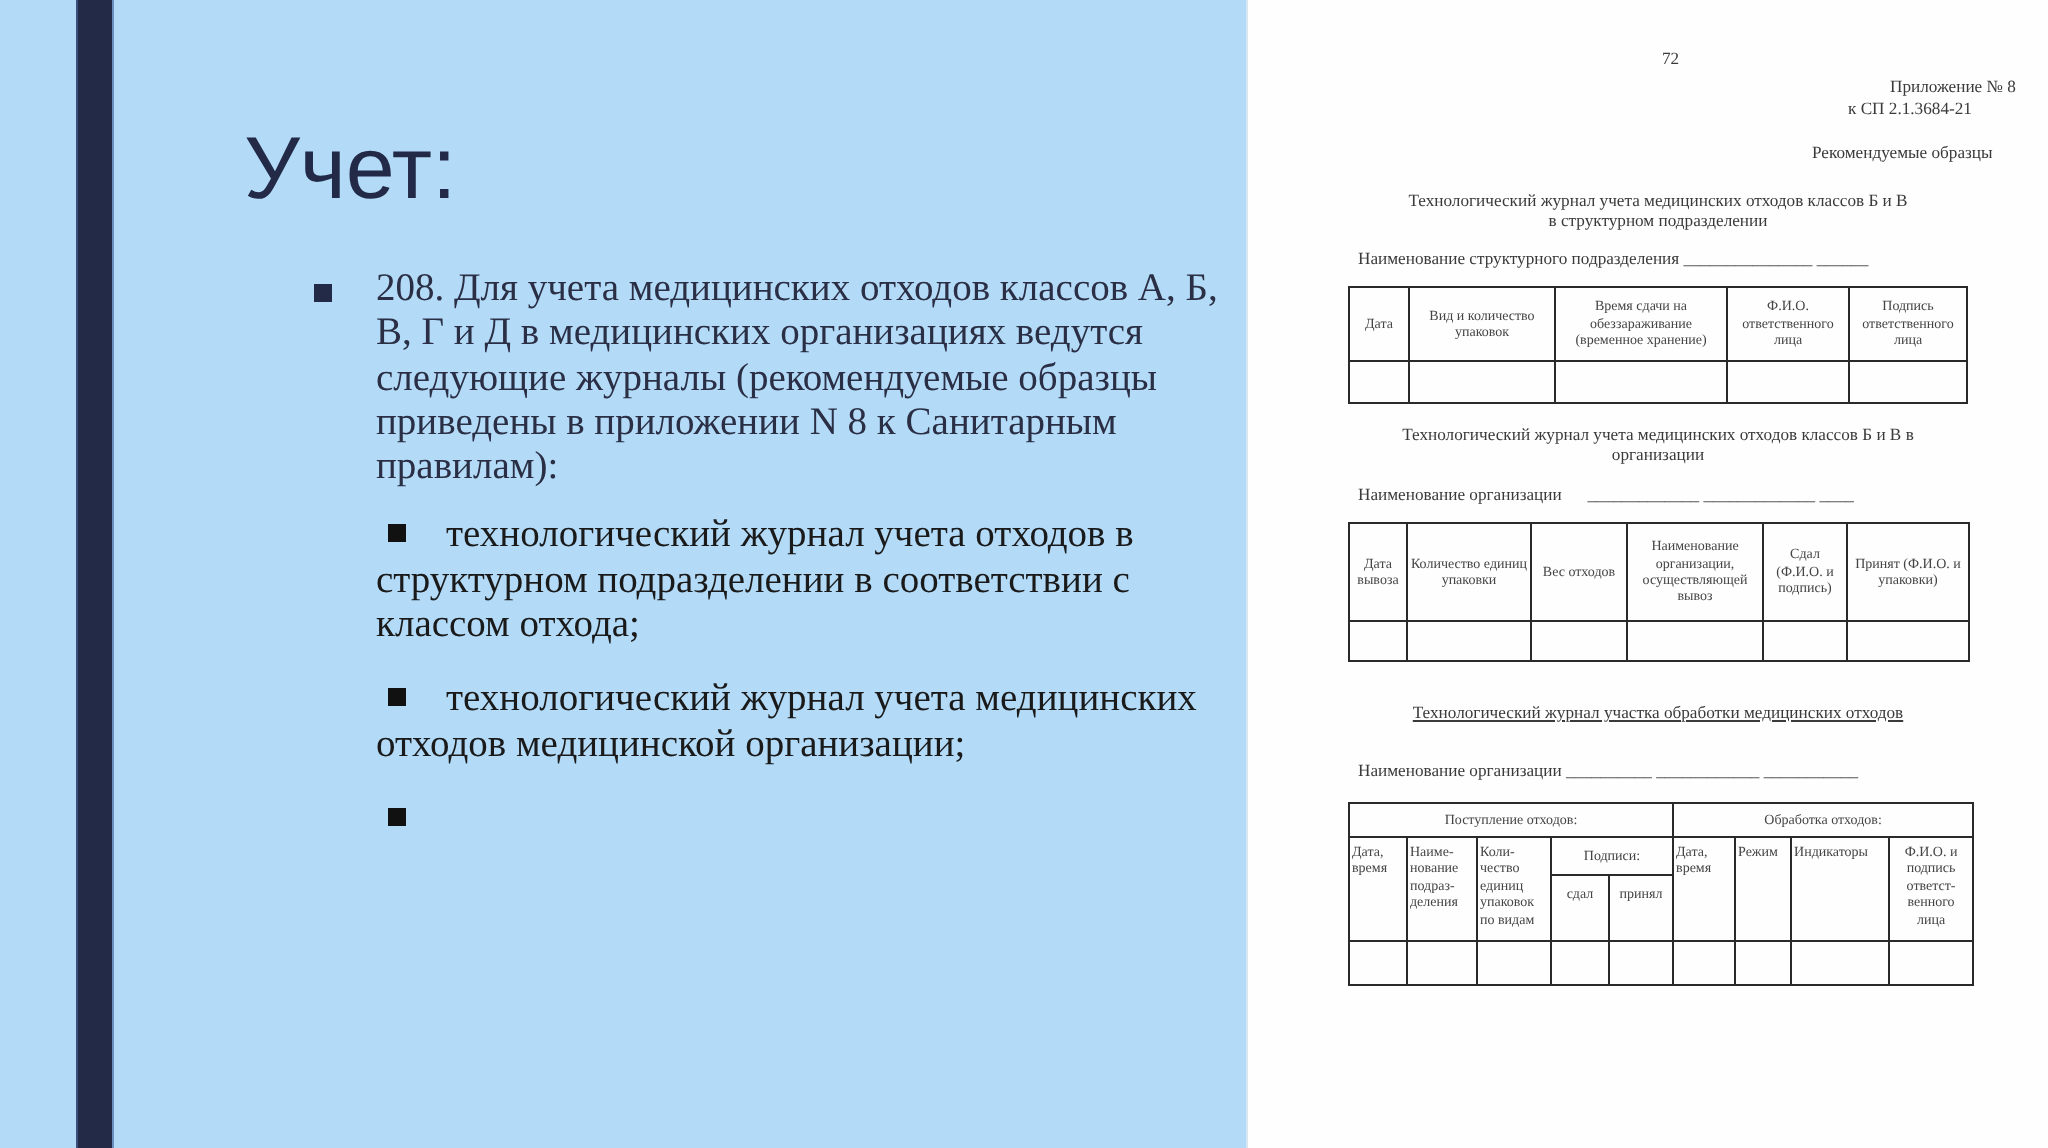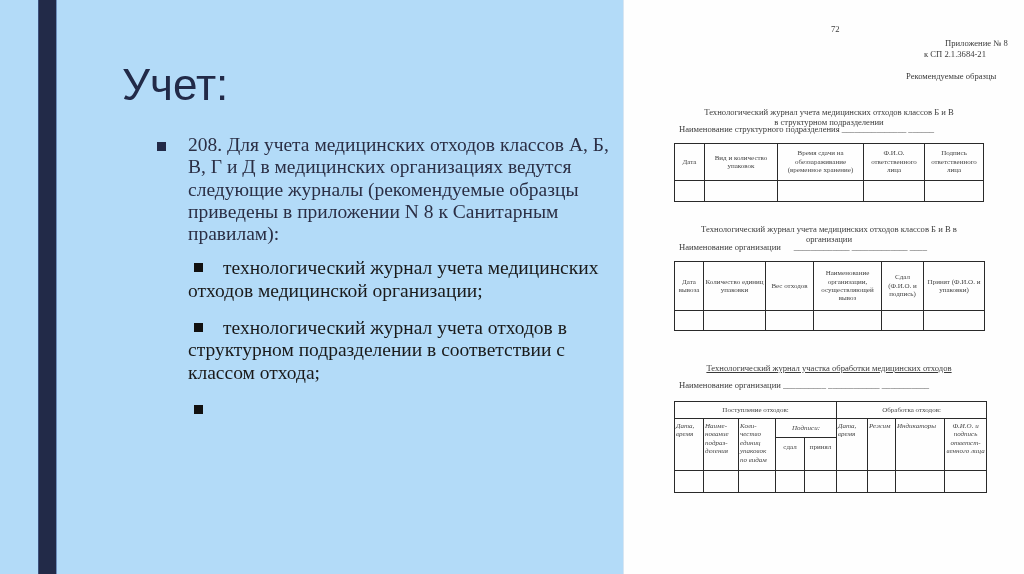--- a/index.html
+++ b/index.html
@@ -10,41 +10,41 @@
   .title { position: absolute; left: 122px; top: 60px; font-family: "Liberation Sans", sans-serif; font-size: 44px; color: #222a48; letter-spacing: 0px; }
   .body-text { position: absolute; left: 150px; top: 134px; width: 460px; color: #2b2f45; font-size: 19.5px; line-height: 22.3px; }
   .main-bullet { position: relative; padding-left: 38px; }
   .main-bullet .bullet { position: absolute; left: 7px; top: 8px; width: 9px; height: 9px; background: #222a48; }
   .sub-list { margin-top: 12px; padding-left: 38px; }
   .sub-item { margin-bottom: 15px; color: #1a1a1a; }
   .sub-item .sq { display: inline-block; width: 9px; height: 9px; background: #111; margin-right: 20px; margin-left: 6px; vertical-align: 2px; }
 
   .doc { position: absolute; left: 623px; top: 0; width: 401px; height: 574px; background: #fefefe; border-left: 1px solid #d8e6f2; font-family: "Liberation Serif", serif; color: #333; }
   .doc .t { position: absolute; font-size: 8.6px; line-height: 10px; white-space: nowrap; color: #3a3a3a; }
-  .doc .center { text-align: center; margin-top: 12px; }
+  .doc .center { text-align: center; }
   .tbl { position: absolute; border-collapse: collapse; table-layout: fixed; }
   .tbl td { border: 1px solid #2a2a2a; font-size: 7px; line-height: 8.4px; text-align: center; vertical-align: middle; color: #444; padding: 0 1px; overflow: hidden; }
   .tbl td.l { text-align: left; vertical-align: top; padding-top: 3px; }
 </style>
 </head>
 <body>
 
 <div class="slide">
   <div class="side-bar"></div>
 
   <div class="title">Учет:</div>
 
   <div class="body-text">
     <div class="main-bullet">
       <span class="bullet"></span>
       <span>208. Для учета медицинских отходов классов А, Б, В, Г и Д в медицинских организациях ведутся следующие журналы (рекомендуемые образцы приведены в приложении N 8 к Санитарным правилам):</span>
     </div>
     <div class="sub-list">
+      <div class="sub-item"><span class="sq"></span><span>технологический журнал учета отходов в структурном подразделении в соответствии с классом отхода;</span></div>
       <div class="sub-item"><span class="sq"></span><span>технологический журнал учета медицинских отходов медицинской организации;</span></div>
-      <div class="sub-item"><span class="sq"></span><span>технологический журнал учета отходов в структурном подразделении в соответствии с классом отхода;</span></div>
       <div class="sub-item"><span class="sq"></span></div>
     </div>
   </div>
 
   <div class="doc">
     <div class="t" style="left:207px; top:24px;">72</div>
     <div class="t" style="left:305px; top:38px;margin-left:16px;">Приложение № 8</div>
     <div class="t" style="left:300px; top:49px;">к СП 2.1.3684-21</div>
     <div class="t" style="left:271px; top:71px;margin-left:11px;">Рекомендуемые образцы</div>
 
@@ -124,21 +124,21 @@
         <col style="width:31px">
           <col style="width:28px">
           <col style="width:49px">
           <col style="width:42px">
       </colgroup>
       <tbody>
           <tr style="height:17px;">
         <td colspan="5">Поступление отходов:</td>
         <td colspan="4">Обработка отходов:</td>
       </tr>
-      <tr style="height:19px;font-style:italic;">
+      <tr style="height:19px;">
         <td class="l" rowspan="2">Дата, время</td>
         <td class="l" rowspan="2">Наиме-нование подраз-деления</td>
         <td class="l" rowspan="2">Коли-чество единиц упаковок по видам</td>
         <td colspan="2">Подписи:</td>
         <td class="l" rowspan="2">Дата, время</td>
         <td class="l" rowspan="2">Режим</td>
         <td class="l" rowspan="2">Индикаторы</td>
         <td class="l" rowspan="2" style="text-align:center;">Ф.И.О. и подпись ответст-венного лица</td>
       </tr>
       <tr style="height:33px;">

